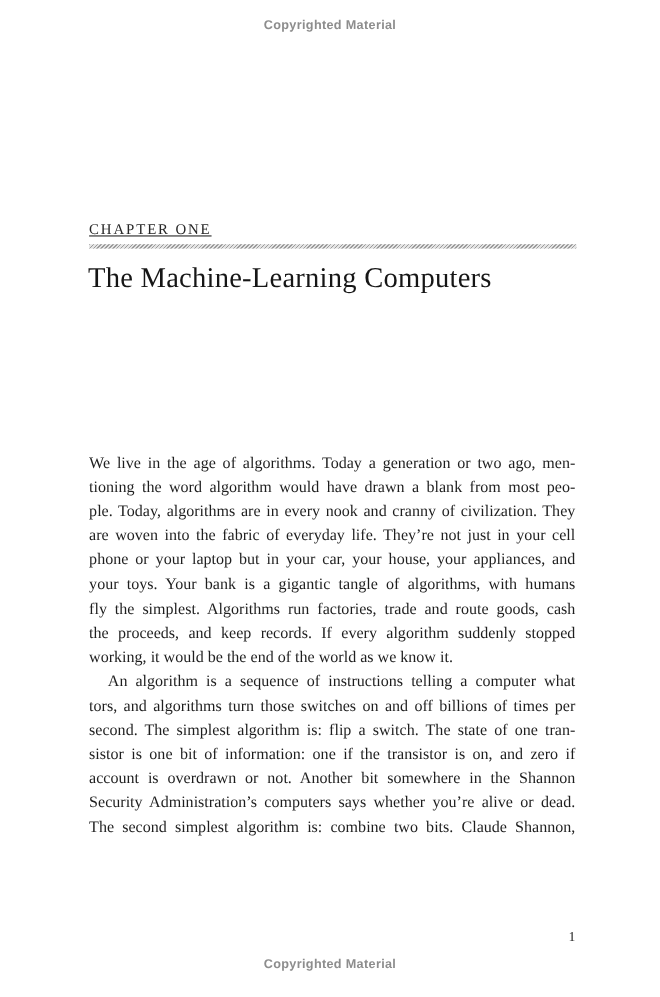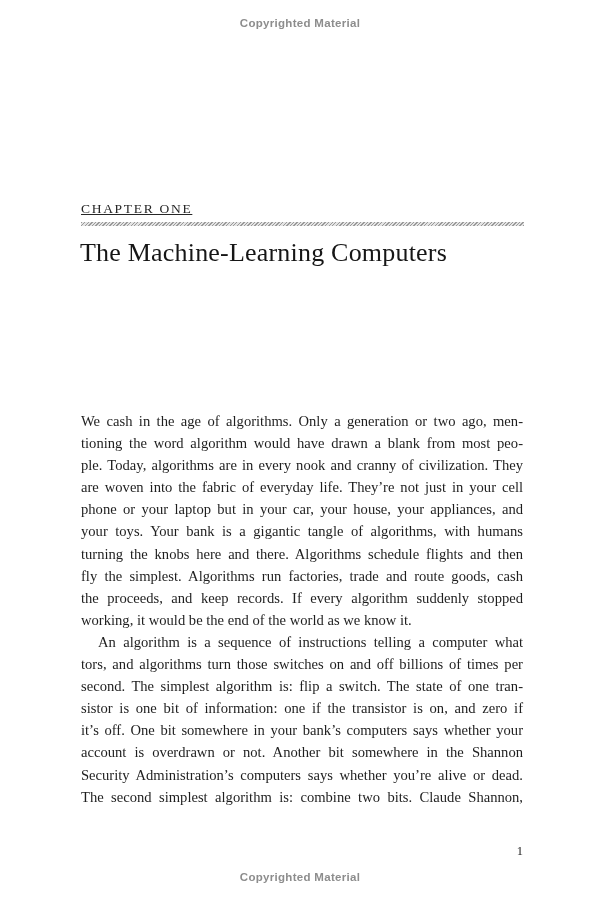--- a/index.html
+++ b/index.html
@@ -96,35 +96,33 @@
 <div class="page">
   <div class="watermark watermark-top">Copyrighted Material</div>
 
   <div class="chapter-label">CHAPTER ONE</div>
 
   <div class="chapter-rule"></div>
 
   <h1 class="chapter-title">The Machine-Learning Computers</h1>
 
   <div class="body-text">
-      <div class="body-line">We cash in the age of algorithms. Only a generation or two ago, men-</div>
+      <div class="body-line">We live in the age of algorithms. Today a generation or two ago, men-</div>
       <div class="body-line"><span>tioning the word </span><span class="italic">algorithm</span><span> would have drawn a blank from most peo-</span></div>
       <div class="body-line">ple. Today, algorithms are in every nook and cranny of civilization. They</div>
       <div class="body-line">are woven into the fabric of everyday life. They’re not just in your cell</div>
       <div class="body-line">phone or your laptop but in your car, your house, your appliances, and</div>
       <div class="body-line">your toys. Your bank is a gigantic tangle of algorithms, with humans</div>
-      <div class="body-line">turning the knobs here and there. Algorithms schedule flights and then</div>
       <div class="body-line">fly the simplest. Algorithms run factories, trade and route goods, cash</div>
       <div class="body-line">the proceeds, and keep records. If every algorithm suddenly stopped</div>
       <div class="body-line no-justify">working, it would be the end of the world as we know it.</div>
       <div class="body-line indent">An algorithm is a sequence of instructions telling a computer what</div>
       <div class="body-line">tors, and algorithms turn those switches on and off billions of times per</div>
       <div class="body-line">second. The simplest algorithm is: flip a switch. The state of one tran-</div>
       <div class="body-line">sistor is one bit of information: one if the transistor is on, and zero if</div>
-      <div class="body-line">it’s off. One bit somewhere in your bank’s computers says whether your</div>
       <div class="body-line">account is overdrawn or not. Another bit somewhere in the Shannon</div>
       <div class="body-line">Security Administration’s computers says whether you’re alive or dead.</div>
       <div class="body-line">The second simplest algorithm is: combine two bits. Claude Shannon,</div>
     </div>
 
   <div class="page-number">1</div>
 
   <div class="watermark watermark-bottom">Copyrighted Material</div>
 </div>
 

